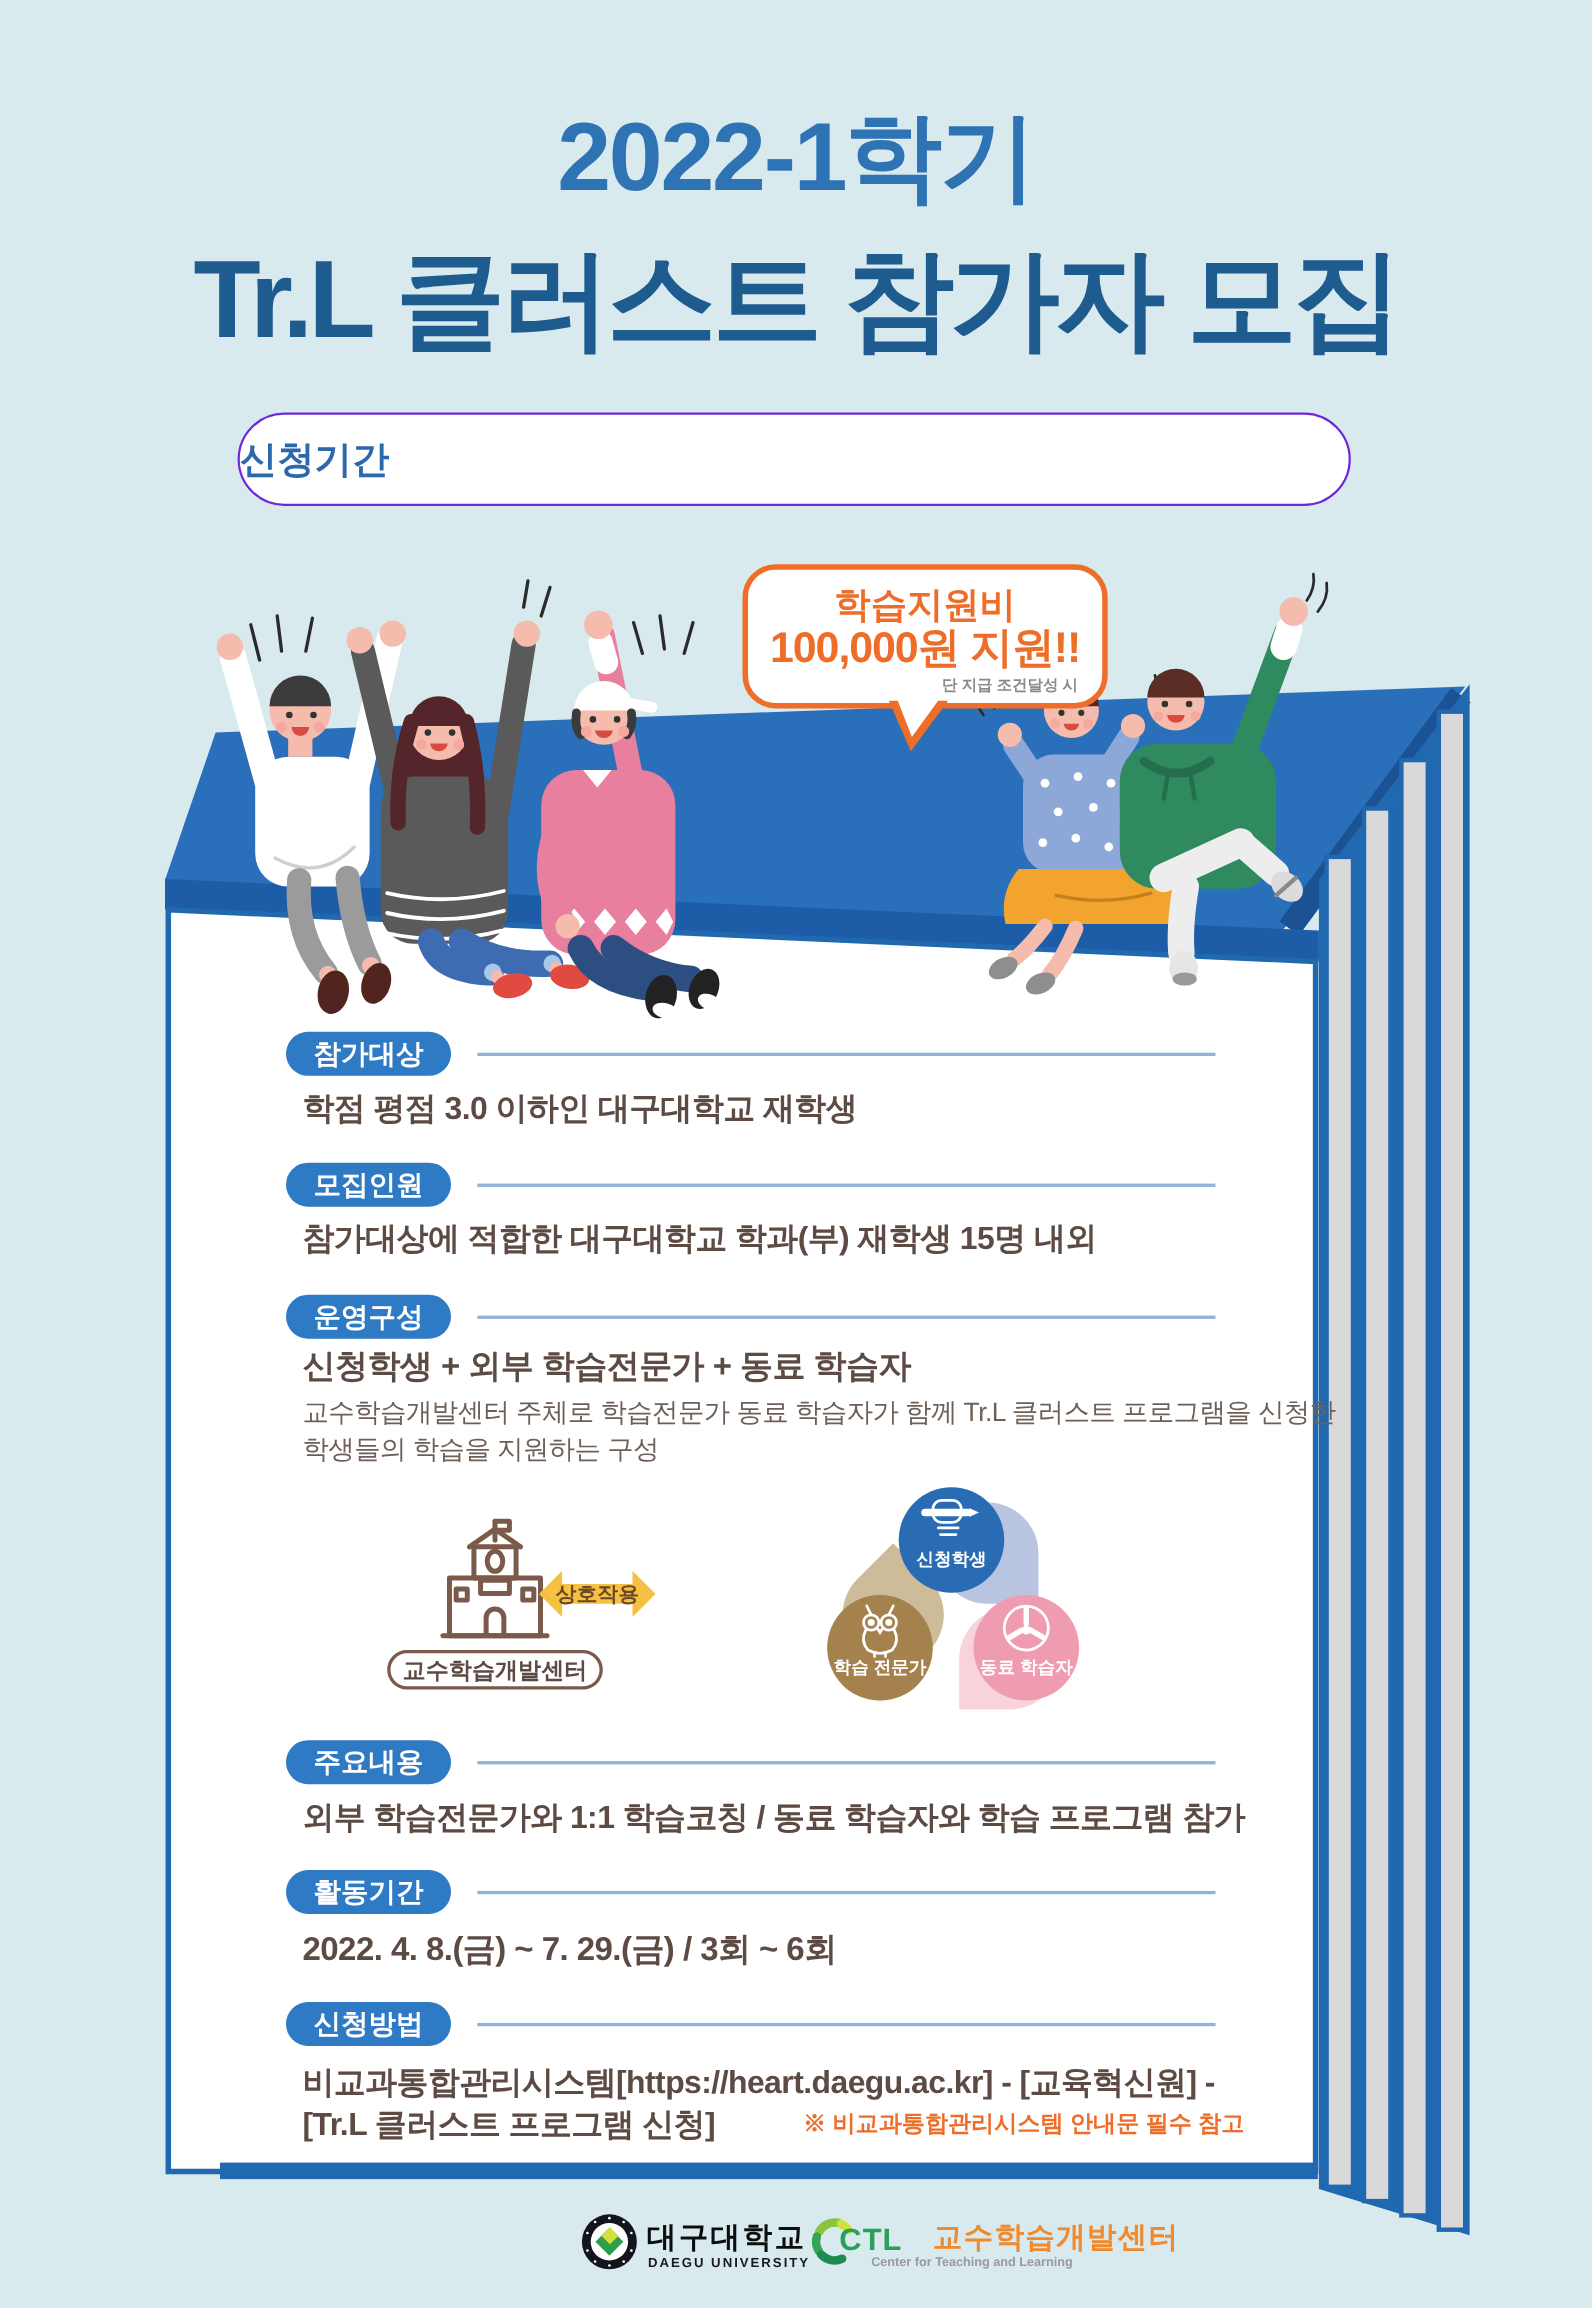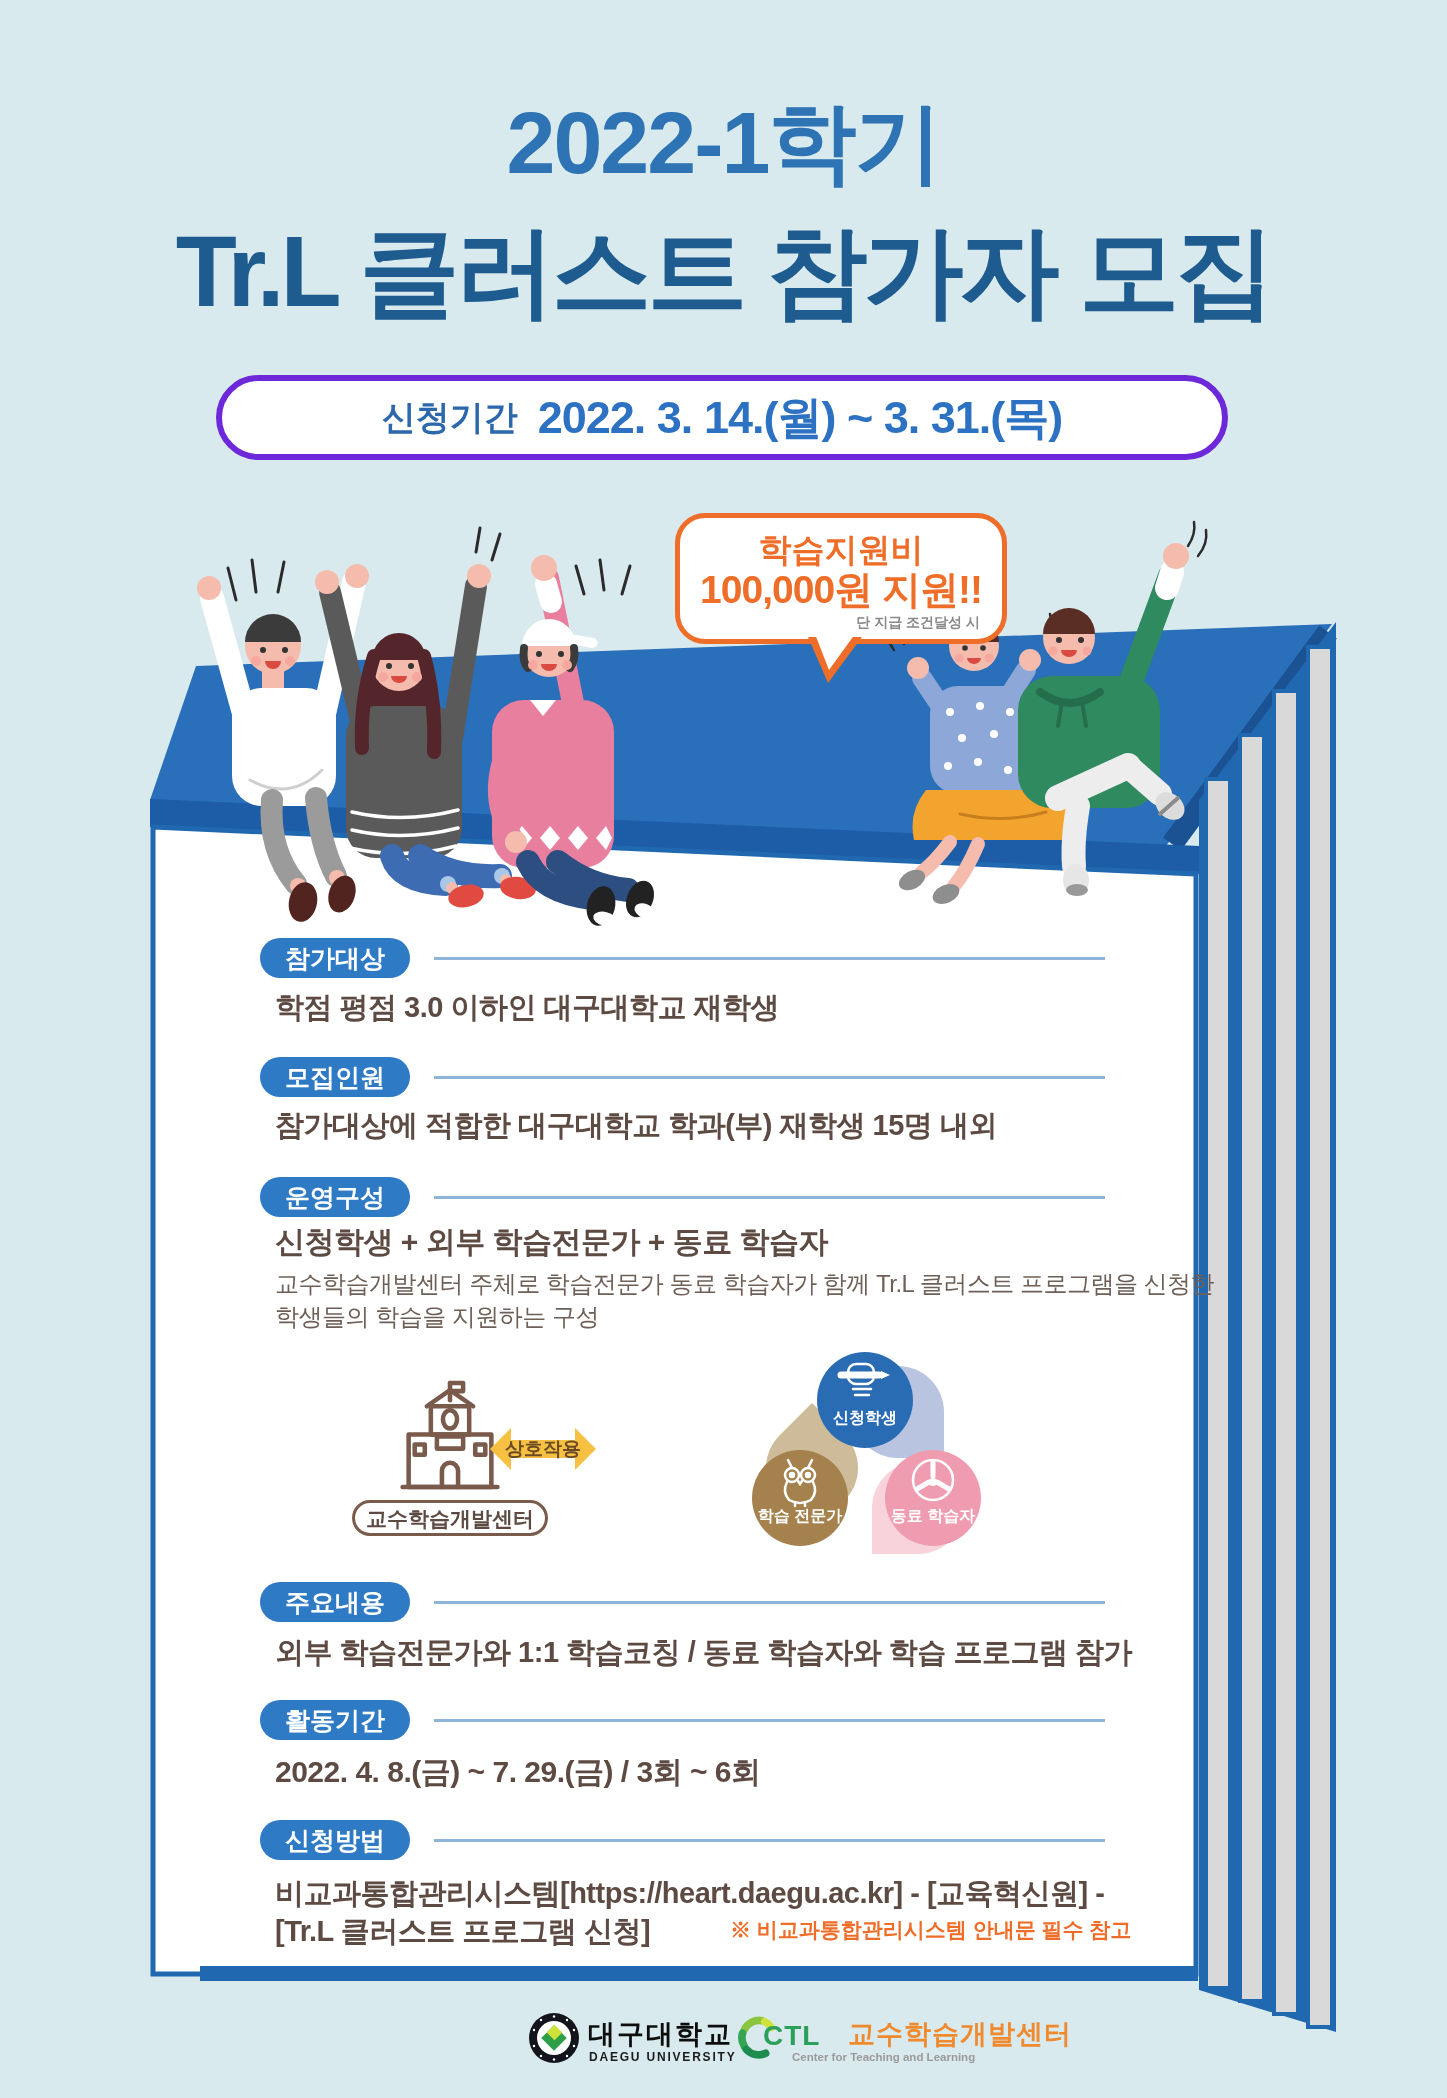--- a/index.html
+++ b/index.html
@@ -5,22 +5,22 @@
   html,body{margin:0;padding:0;}
   body{font-family:"Liberation Sans", sans-serif;}
   #poster{position:relative;width:1447px;height:2098px;background:#d9eaee;overflow:hidden;}
   .abs{position:absolute;}
   svg{display:block;}
   
   .sem-title{left:0;top:84px;width:1447px;text-align:center;font-size:88px;font-weight:800;
              color:#2e73b4;letter-spacing:-2px;white-space:nowrap;}
   .main-title{left:0;top:206px;width:1447px;text-align:center;font-size:100px;font-weight:900;
               color:#1e5c90;letter-spacing:-4px;white-space:nowrap;}
-  .period-pill{left:216px;top:375px;width:1012px;height:85px;background:#fff;border:6px solid #6d28d9;
-               border-radius:48px;box-sizing:border-box;display:flex;align-items:center;justify-content:center;gap:20px;}
+  .period-pill{left:216px;top:375px;width:1012px;height:85px;background:#fff;border:2px solid #6d28d9;
+               border-radius:48px;box-sizing:border-box;display:flex;align-items:center;justify-content:space-between;gap:20px;}
   .period-label{font-size:34px;font-weight:700;color:#2c68ab;}
   .period-value{font-size:45px;font-weight:900;color:#2d72c2;letter-spacing:-1px;}
   
   .bubble{left:675px;top:513px;width:332px;height:131px;background:#fff;border:5px solid #ee6d28;
           border-radius:30px;box-sizing:border-box;text-align:center;padding-top:14px;}
   .bubble:after{content:"";position:absolute;bottom:-44px;left:128px;width:0;height:0;
           border-left:20px solid transparent;border-right:34px solid transparent;border-top:46px solid #ee6d28;}
   .bubble:before{content:"";position:absolute;bottom:-31px;left:135px;width:0;height:0;z-index:1;
           border-left:14px solid transparent;border-right:26px solid transparent;border-top:36px solid #fff;}
   .bubble-line1{font-size:33px;font-weight:900;color:#ee6d28;line-height:36px;}
@@ -245,21 +245,20 @@
           <path d="M1188,546 Q1196,534 1194,522"></path>
       </g>
     </g>
   </svg>
 
   <div class="abs sem-title">2022-1학기</div>
   <div class="abs main-title">Tr.L 클러스트 참가자 모집</div>
 
   <div class="abs period-pill">
     <span class="period-label">신청기간</span>
-    <span class="period-value">2022. 3. 14.(월) ~ 3. 31.(목)</span>
   </div>
 
   <div class="abs bubble">
     <div class="bubble-line1">학습지원비</div>
     <div class="bubble-line2">100,000원 지원!!</div>
     <div class="bubble-note">단 지급 조건달성 시</div>
   </div>
 
   <div class="abs sec-row" style="top:938px;">
     <span class="sec-pill">참가대상</span>

